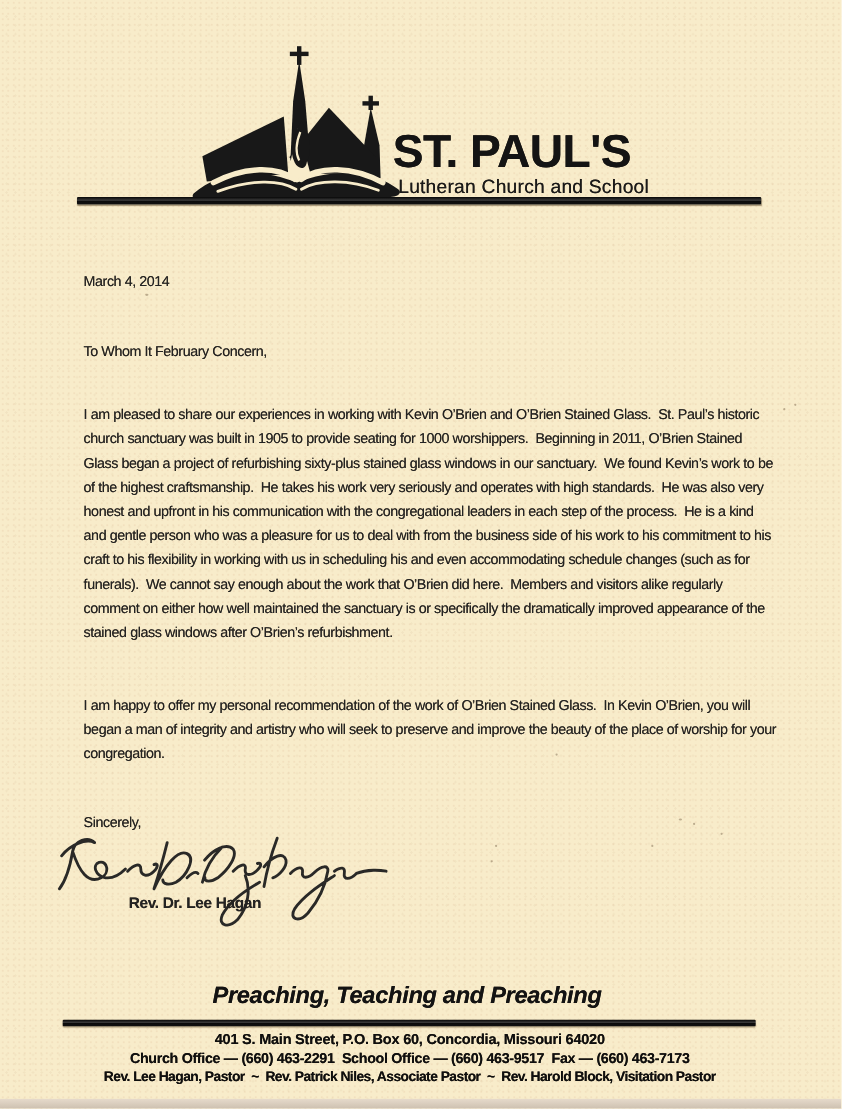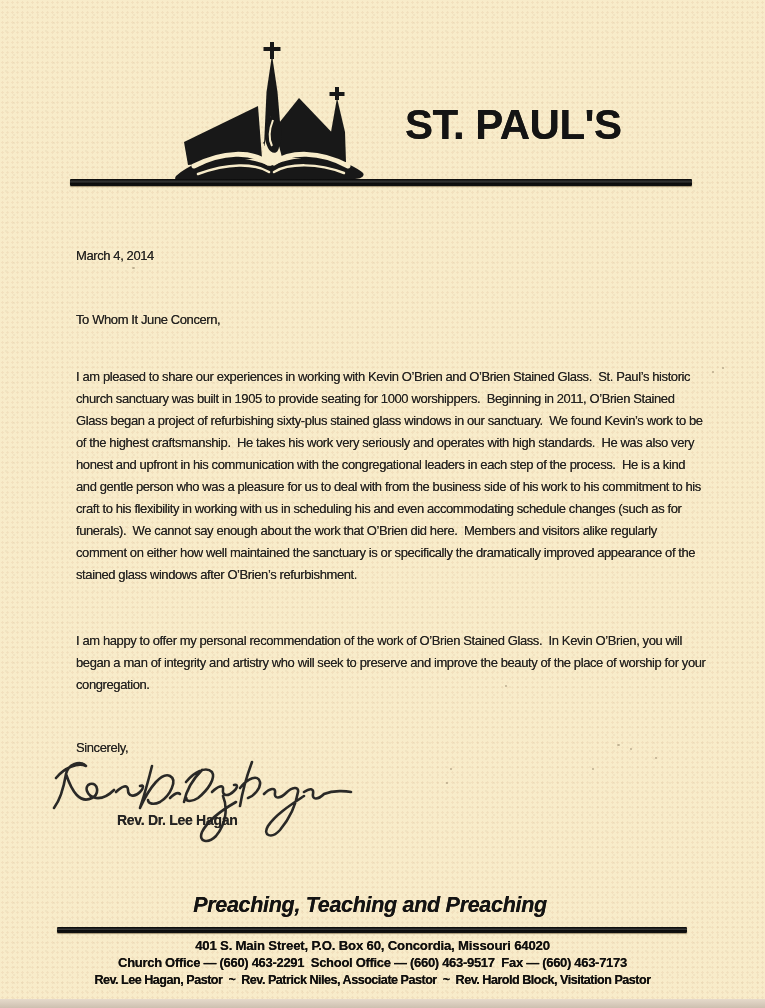--- a/index.html
+++ b/index.html
@@ -109,27 +109,28 @@
       <path d="M26,126 C55,111 84,111 100,123" stroke-width="5"></path>
       <path d="M106,123 C122,111 152,111 180,126" stroke-width="5"></path>
       <path d="M30,134 C60,123 86,123 101,132" stroke-width="2.5"></path>
       <path d="M106,132 C121,123 150,123 176,133" stroke-width="2.5"></path>
     </g>
 
     <path d="M106,70 C98,84 94,96 100,108 C103,114 110,115 111,107 C117,96 113,82 106,70 Z" fill="#181818"></path>
     <path d="M105,80 C101,90 100,98 104,106" stroke="#f8ecca" stroke-width="2" fill="none"></path>
   </svg>
 
-  <div class="abs wordmark" style="left:357px;top:104px;margin-left:48px;">ST. PAUL'S</div>
+  <div class="abs wordmark" style="left:357px;top:117px;">ST. PAUL'S</div>
+  <div class="abs subtitle" style="left:362px;top:161px;">Lutheran Church and School</div>
 
   <div class="abs rule" style="left:70px;top:179px;width:622px;height:6.5px;"></div>
 
   <div class="abs txt body-text" style="left:76px;top:245px;">March 4, 2014</div>
 
-  <div class="abs txt body-text" style="left:76px;top:309px;">To Whom It June Concern,</div>
+  <div class="abs txt body-text" style="left:76px;top:309px;">To Whom It February Concern,</div>
 
   <div class="abs txt body-text" style="left:76px;top:366px;width:632px;">I am pleased to share our experiences in working with Kevin O’Brien and O’Brien Stained Glass.  St. Paul’s historic church sanctuary was built in 1905 to provide seating for 1000 worshippers.  Beginning in 2011, O’Brien Stained Glass began a project of refurbishing sixty-plus stained glass windows in our sanctuary.  We found Kevin’s work to be of the highest craftsmanship.  He takes his work very seriously and operates with high standards.  He was also very honest and upfront in his communication with the congregational leaders in each step of the process.  He is a kind and gentle person who was a pleasure for us to deal with from the business side of his work to his commitment to his craft to his flexibility in working with us in scheduling his and even accommodating schedule changes (such as for funerals).  We cannot say enough about the work that O’Brien did here.  Members and visitors alike regularly comment on either how well maintained the sanctuary is or specifically the dramatically improved appearance of the stained glass windows after O’Brien’s refurbishment.</div>
 
   <div class="abs txt body-text" style="left:76px;top:630px;width:632px;">I am happy to offer my personal recommendation of the work of O’Brien Stained Glass.  In Kevin O’Brien, you will began a man of integrity and artistry who will seek to preserve and improve the beauty of the place of worship for your congregation.</div>
 
   <div class="abs txt body-text" style="left:76px;top:737px;">Sincerely,</div>
 
   <svg class="abs" style="left:50px;top:750px;" width="315" height="105" viewBox="0 0 315 105" aria-hidden="true">
     <g fill="none" stroke="#1f1f1f" stroke-width="2.6" stroke-linecap="round" stroke-linejoin="round" opacity="0.95">
       <path d="M6,28 C14,18 28,12 36,16 C30,10 18,14 16,24 C14,36 10,50 4,58 M16,24 C22,42 30,54 42,48 C50,44 48,32 40,34 C34,36 36,46 46,48 C54,49 60,44 64,40"></path>

